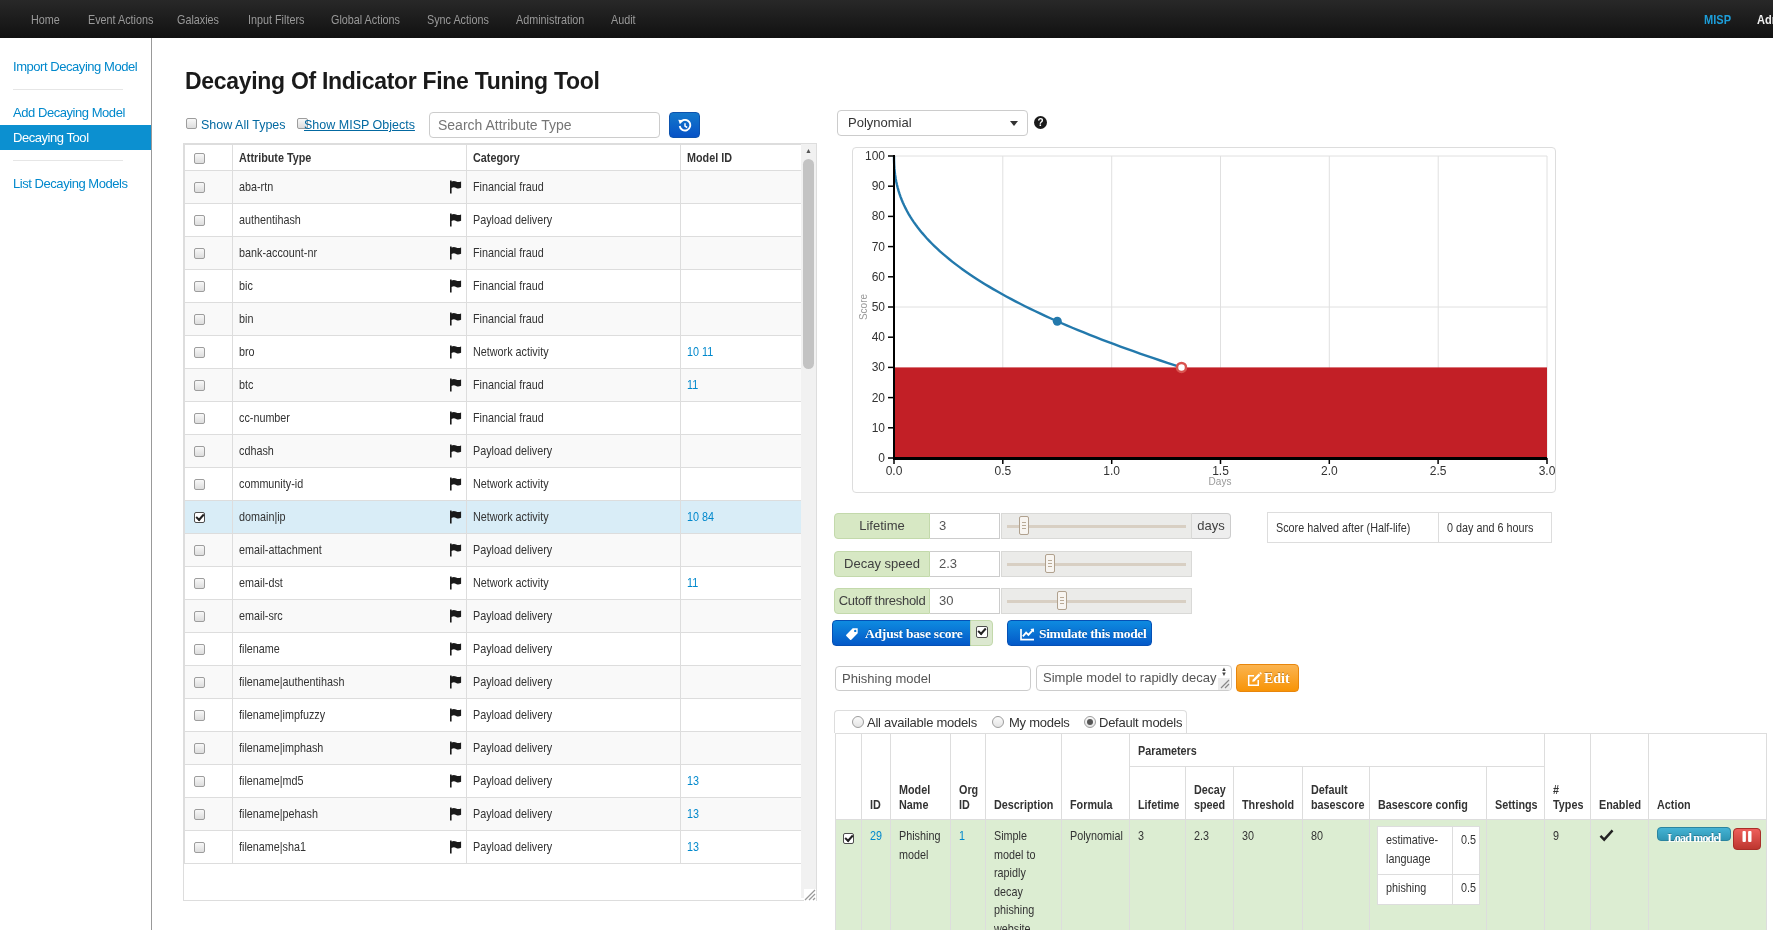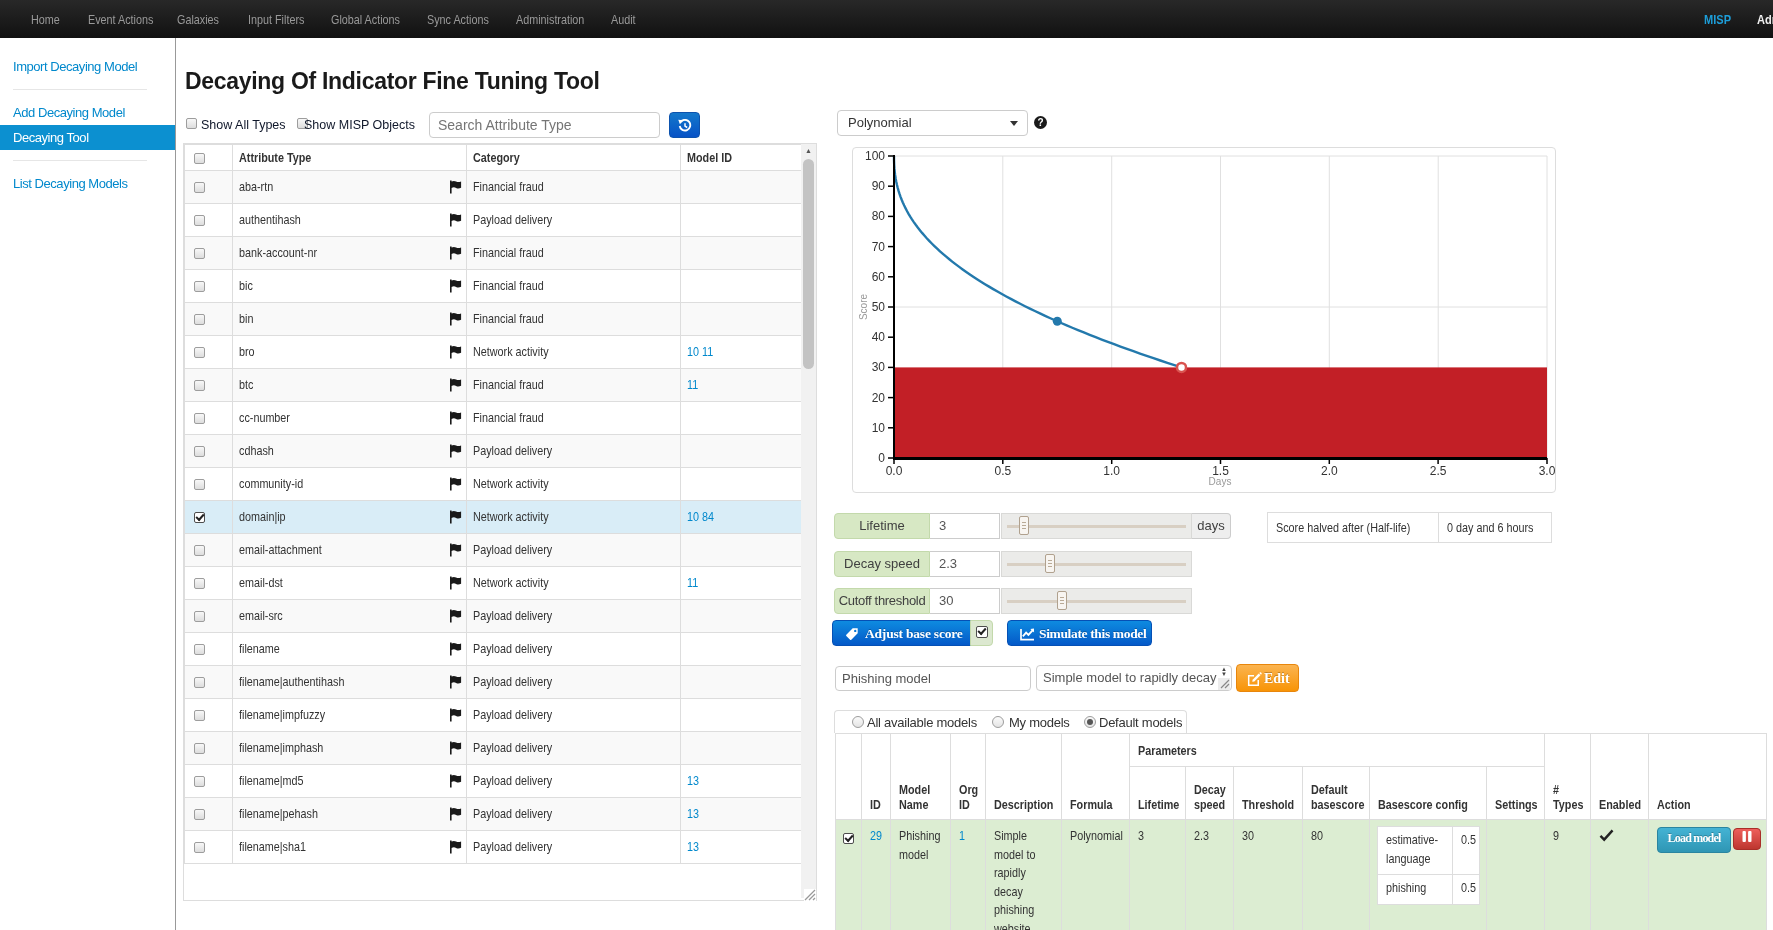--- a/index.html
+++ b/index.html
@@ -4,33 +4,33 @@
 body{font-family:"Liberation Sans",sans-serif;font-size:13px;color:#333;width:1773px;height:930px;overflow:hidden;position:relative;}
 a{color:#0088cc;text-decoration:none;}
 .abs{position:absolute;}
 .cx{display:inline-block;transform:scaleX(0.83);transform-origin:0 50%;white-space:nowrap;}
 
 #navbar{position:absolute;left:0;top:0;width:1773px;height:38px;background:linear-gradient(to bottom,#282828,#111);}
 .nitem{position:absolute;top:12px;color:#999;font-size:13px;transform:scaleX(0.83);transform-origin:0 50%;white-space:nowrap;}
 #nav-misp{position:absolute;top:12px;left:1704px;color:#1d9ed9;font-weight:bold;font-size:13px;transform:scaleX(0.85);transform-origin:0 50%;}
 #nav-adm{position:absolute;top:12px;left:1757px;color:#f0f0f0;font-weight:bold;font-size:13px;transform:scaleX(0.85);transform-origin:0 50%;}
 
-#sidebar{position:absolute;left:0;top:38px;width:176px;height:892px;border-right:1px solid #999;box-sizing:border-box;}
+#sidebar{position:absolute;left:0;top:38px;width:152px;height:892px;border-right:1px solid #999;box-sizing:border-box;}
 .sb-link{display:block;padding:5px 13px;color:#0088cc;font-size:13px;letter-spacing:-0.45px;}
 #sidebar .divider{height:1px;background:#e6e6e6;margin:10px 28px 10px 13px;}
 #sidebar .active{background:#0c90d0;color:#fff;padding:5px 13px;font-size:13px;letter-spacing:-0.45px;}
 #h1{position:absolute;left:185px;top:68px;font-size:23px;font-weight:bold;color:#1a1a1a;letter-spacing:-0.3px;white-space:nowrap;}
 
 .cb{display:inline-block;width:11px;height:11px;box-sizing:border-box;border:1px solid #9d9d9d;border-radius:2px;background:linear-gradient(#f8f8f8,#ddd);vertical-align:middle;}
 .cb.checked{background:#fff;border-color:#4d4d4d;position:relative;}
 .cb.checked:after{content:"";position:absolute;left:1px;top:1px;width:6px;height:3px;border:solid #222;border-width:0 0 2px 2px;transform:rotate(-48deg);}
 .rd{display:inline-block;width:12px;height:12px;box-sizing:border-box;border:1px solid #9d9d9d;border-radius:50%;background:linear-gradient(#fbfbfb,#e4e4e4);position:absolute;}
 .rd.sel:after{content:"";position:absolute;left:2px;top:2px;width:6px;height:6px;border-radius:50%;background:#555;}
 
-.flab{position:absolute;font-size:12.5px;color:#0f172a;top:118px;}
+.flab{position:absolute;font-size:12.5px;color:#0369a1;top:118px;}
 #searchbox{position:absolute;left:429px;top:112px;width:231px;height:26px;box-sizing:border-box;padding:4px 8px;border:1px solid #ccc;border-radius:4px;font-size:14px;color:#999;font-family:"Liberation Sans",sans-serif;}
 #resetbtn{position:absolute;left:669px;top:112px;width:31px;height:26px;box-sizing:border-box;border-radius:4px;background:linear-gradient(#1478cb,#0752c6);border:1px solid #0d53ae;}
 
 #attrbox{position:absolute;left:183px;top:143px;width:632px;height:756px;border:1px solid #ddd;box-sizing:content-box;}
 #attrtable{border-collapse:collapse;width:617px;table-layout:fixed;}
 #attrtable th,#attrtable td{border:1px solid #ddd;padding:0 0 0 6px;font-size:13px;height:33px;line-height:32px;overflow:hidden;white-space:nowrap;box-sizing:border-box;}
 #attrtable th{height:26px;line-height:25px;font-weight:bold;text-align:left;}
 #attrtable th.ck,#attrtable td.ck{width:48px;padding-left:9px;}
 #attrtable tr.odd td{background:#f9f9f9;}
 #attrtable tr.sel td{background:#d9edf7;}
@@ -88,21 +88,21 @@
 <div class="divider"></div>
 <a class="sb-link">Add Decaying Model</a>
 <div class="active">Decaying Tool</div>
 <div class="divider"></div>
 <a class="sb-link">List Decaying Models</a>
 </div>
 <div id="h1">Decaying Of Indicator Fine Tuning Tool</div>
 <span class="cb abs" style="left:186px;top:118px;"></span>
 <span class="flab" style="left:201px;">Show All Types</span>
 <span class="cb abs" style="left:297px;top:118px;"></span>
-<span class="flab" style="left:304px;">Show MISP Objects</span>
+<span class="flab" style="left:304px;text-decoration:underline;">Show MISP Objects</span>
 <input id="searchbox" placeholder="Search Attribute Type" style="">
 <div id="resetbtn"><svg width="14" height="14" viewBox="0 0 16 16" style="margin:6px 0 0 8px;">
       <path fill="none" stroke="#fff" stroke-width="2.1" d="M3.1 3.3 A6.1 6.1 0 1 1 1.9 8"></path>
       <path fill="#fff" d="M0.3 0.8 L6.2 1.3 L2.2 6.1 Z"></path>
       <path fill="none" stroke="#fff" stroke-width="1.7" d="M8 4.8 L8 8.2 L10.5 9.7"></path>
     </svg></div>
 <div id="attrbox">
 <table id="attrtable">
       <tbody>
         <tr>
@@ -500,19 +500,19 @@
               </tr>
 </tbody>
           </table>
 </td>
 <td></td>
 <td><span class="cx">9</span></td>
 <td style="padding-top:9px;"><svg width="15" height="13" viewBox="0 0 16 14">
             <path fill="none" stroke="#222" stroke-width="2.6" d="M1.5 7.5 L5.5 11.5 L14.5 1.5"></path>
           </svg></td>
 <td style="padding-top:7px;padding-left:8px;">
-<span class="btn btni" style="position:static;display:inline-block;width:74px;height:26px;font-size:12px;letter-spacing:-0.8px;text-align:center;line-height:20px;">Load model</span><span class="btn btnd" style="position:static;display:inline-block;width:28px;height:22px;text-align:center;line-height:18px;margin-left:2px;"><svg width="10" height="11" viewBox="0 0 10 11" style="margin-top:1px;">
+<span class="btn btni" style="position:static;display:inline-block;width:74px;height:14px;font-size:12px;letter-spacing:-0.8px;text-align:center;line-height:20px;">Load model</span><span class="btn btnd" style="position:static;display:inline-block;width:28px;height:22px;text-align:center;line-height:18px;margin-left:2px;"><svg width="10" height="11" viewBox="0 0 10 11" style="margin-top:1px;">
               <rect x="0.5" y="0" width="3.4" height="11" rx="1" fill="#fff"></rect>
               <rect x="6.1" y="0" width="3.4" height="11" rx="1" fill="#fff"></rect>
             </svg></span>
 </td>
 </tr>
 </tbody>
   </table>
 </body></html>

